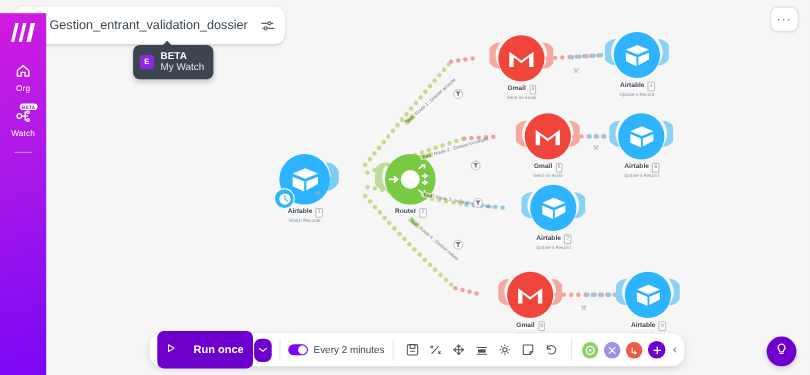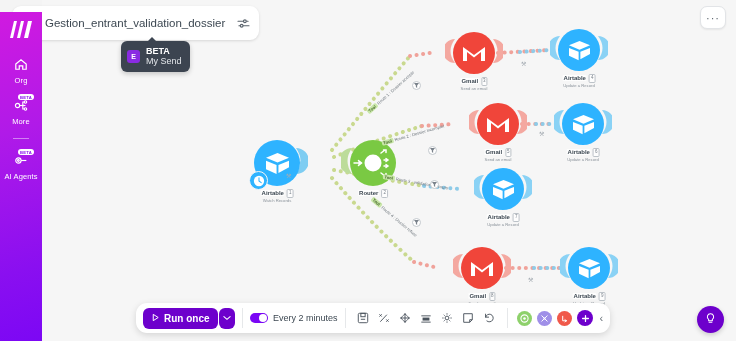--- a/index.html
+++ b/index.html
@@ -145,22 +145,22 @@
   }
 
   
   #toolbar{
     position:absolute; left:136px; bottom:8px;
     background:#fff; border-radius:11px; height:30px;
     display:flex; align-items:center; padding:0 7px;
     box-shadow:0 2px 7px rgba(0,0,0,.14); z-index:30;
   }
   #run-once{
-    background:#6d00cc; border-radius:6px; height:21px;
-    display:flex; align-items:center; gap:4px; padding:0 8px;
+    background:#6d00cc; border-radius:6px; height:34px;
+    display:flex; align-items:center; gap:16px; padding:0 8px;
     color:#fff; font-size:10px; font-weight:bold; cursor:pointer;
   }
   #run-caret{
     background:#6d00cc; border-radius:6px; height:21px; width:16px;
     display:flex;align-items:center;justify-content:center; margin-left:1.5px;
     cursor:pointer; color:#fff;
   }
   .tb-sep{ width:1px; height:20px; background:#e6e8ea; margin:0 7px;}
   #sched{ display:flex; align-items:center; gap:5px; cursor:pointer;}
   #sched-toggle{
@@ -212,37 +212,26 @@
     <span class="nav-icon">
       <svg width="15" height="13" viewBox="0 0 17 14" fill="none" stroke="#fff" stroke-width="1.3">
           <circle cx="4" cy="7" r="2.4"></circle>
           <path d="M6.4 7 H13"></path>
           <circle cx="13" cy="3" r="1.4"></circle>
           <circle cx="13" cy="11" r="1.4"></circle>
           <path d="M10 7 V3 H12M10 7 V11 H12"></path>
         </svg>
       <span class="beta">BETA</span>
     </span>
-    <span class="nav-label">More</span>
+    <span class="nav-label">Watch</span>
   </div>
 
   <div class="nav-divider"></div>
 
 
-  <div class="nav-item">
-    <span class="nav-icon">
-      <svg width="15" height="13" viewBox="0 0 17 14" fill="none" stroke="#fff" stroke-width="1.3">
-          <circle cx="5" cy="7" r="3"></circle>
-          <circle cx="5" cy="7" r="1"></circle>
-          <path d="M8 7 H14"></path>
-        </svg>
-      <span class="beta">BETA</span>
-    </span>
-    <span class="nav-label">AI Agents</span>
-  </div>
 
 
 </div>
 
 <div id="canvas">
   <svg id="canvas-svg">
     <defs>
       
     </defs>
     <g fill="none" stroke-linecap="round" stroke-width="4" stroke-dasharray="0.1 6.5">
@@ -589,21 +578,21 @@
 </div>
 
 <div id="topbar-right">
   <div id="more-btn">···</div>
 </div>
 
 <div id="team-tooltip">
   <span id="team-badge">E</span>
   <span id="team-texts">
     <span id="team-name">BETA</span>
-    <span id="team-sub">My Send</span>
+    <span id="team-sub">My Watch</span>
   </span>
 </div>
 
 <div id="toolbar">
   <div id="run-once">
     <span>
       <svg width="9" height="9" viewBox="0 0 10 10" fill="none" stroke="#fff" stroke-width="1.1" stroke-linejoin="round">
           <path d="M2.5 1.5 L8 5 L2.5 8.5 Z"></path>
         </svg>
     </span>

